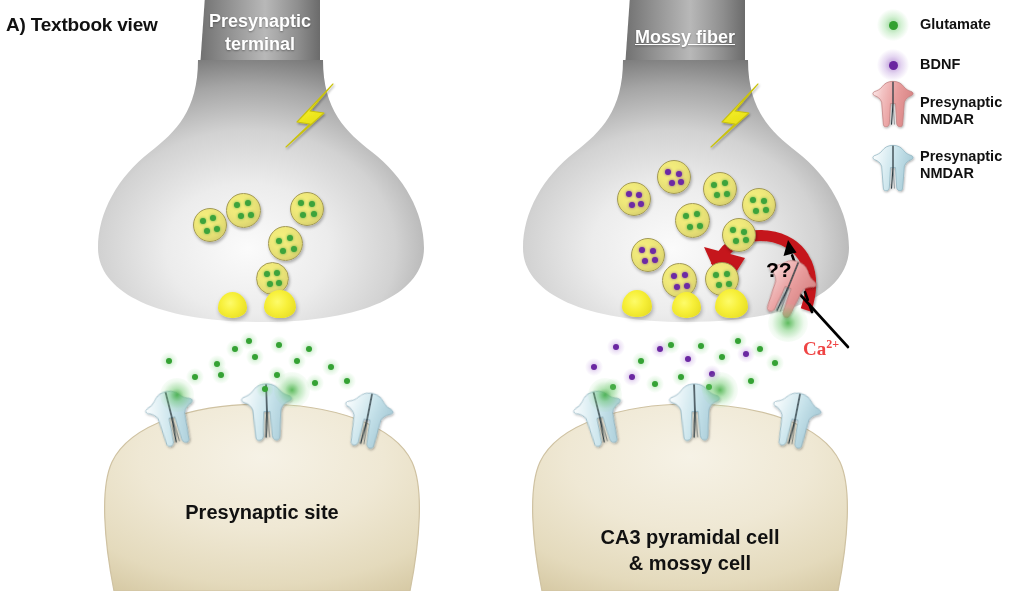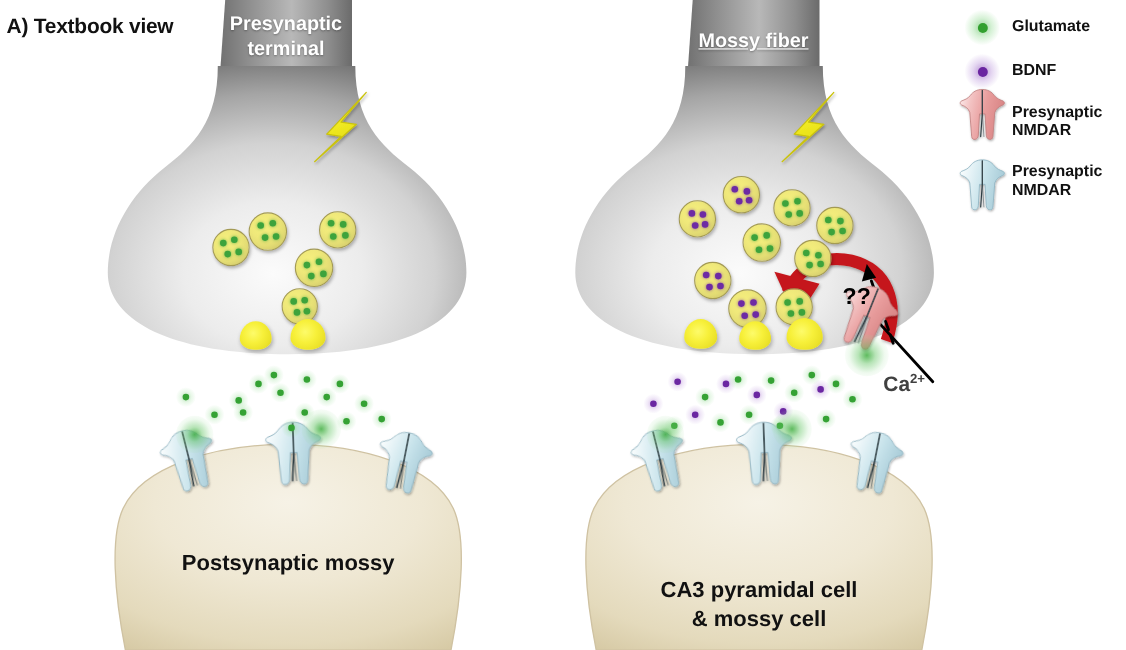--- a/index.html
+++ b/index.html
@@ -110,22 +110,23 @@
   .docked{
     position:absolute;
     border-radius:50% 50% 46% 46% / 62% 62% 38% 38%;
     background:radial-gradient(circle at 42% 42%, #fdfb6a 0%, #f7f03a 40%, #ece32a 70%, #d8cd22 100%);
     box-shadow:1px 2px 4px rgba(0,0,0,.30);
   }
 
   
   .sci-label{
     position:absolute;
-    font-size:19px;font-weight:bold;color:#404040;
+    font-size:19px;font-weight:bold;color:#ef4444;
     white-space:nowrap;
+    font-family:Liberation Serif, serif;
   }
   .sci-label sup{font-size:12px;vertical-align:super;}
   .qmark{
     position:absolute;
     font-size:21px;font-weight:bold;color:#000;
   }
 
   svg{display:block;overflow:visible;}
   .nolayout{position:absolute;left:0;top:0;}
 </style>
@@ -323,21 +324,21 @@
     </g>
   </svg>
 
   <div class="panel-title" style="left:6px;top:14px;">A) Textbook view</div>
 
 
   <div class="terminal-label" style="left:196px;top:10px;width:128px;">Presynaptic
 terminal</div>
   <div class="terminal-label" style="left:619px;top:26px;width:132px;text-decoration:underline;">Mossy fiber</div>
 
-  <div class="post-label" style="left:142px;top:500px;width:240px;">Postsynaptic mossy</div>
+  <div class="post-label" style="left:142px;top:500px;width:240px;">Presynaptic site</div>
   <div class="post-label" style="left:570px;top:485px;width:240px;margin-top:40px;">CA3 pyramidal cell
 &amp; mossy cell</div>
 
   <div class="sci-label" style="left:803px;top:337px;"><span>Ca</span><sup>2+</sup></div>
 
   <div class="qmark" style="left:766px;top:258px;">??</div>
 
   <div class="vesicle" style="left:226px;top:193px;width:35px;height:35px;">
     <div class="ves-body"></div>
     <div class="ves-dot glu" style="left:8px;top:9px;"></div>

